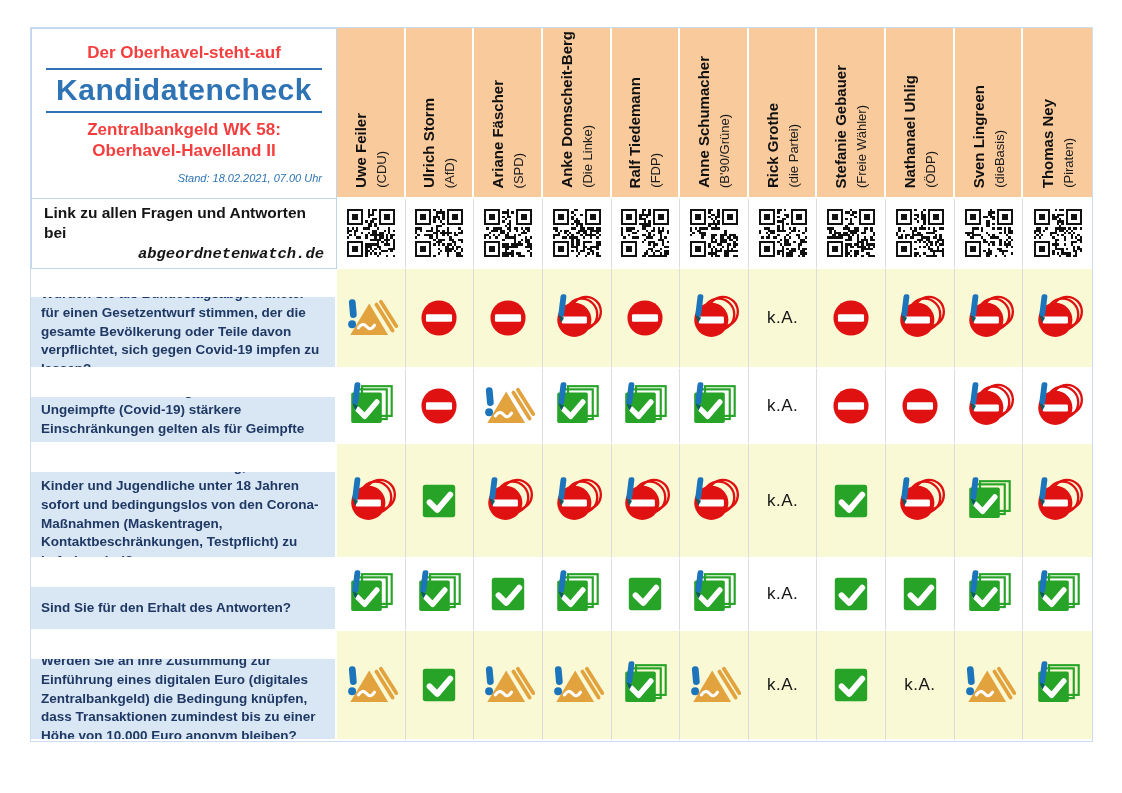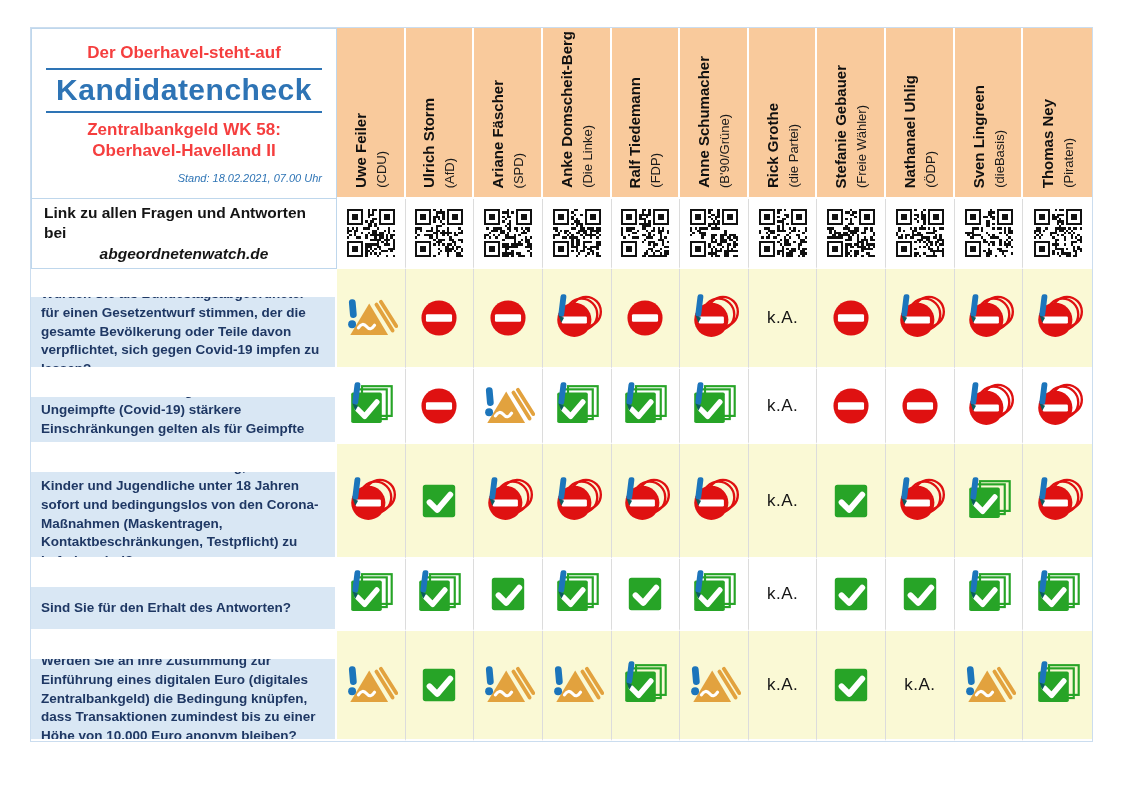--- a/index.html
+++ b/index.html
@@ -16,23 +16,23 @@
   .t-red{color:var(--title-red,#F53E3E);font-weight:bold;font-size:17px;text-align:center;line-height:1.2;}
   .kc{color:var(--title-blue,#2E74B5);font-weight:bold;font-size:30px;letter-spacing:.5px;border-top:2px solid var(--title-blue,#2E74B5);border-bottom:2px solid var(--title-blue,#2E74B5);padding:3px 10px 4px;margin:5px 0 7px;white-space:nowrap;}
   .stand{align-self:flex-end;margin-top:11px;font-style:italic;font-size:11px;color:var(--title-blue,#2E74B5);}
   .cand-cell{background:var(--header-bg,#F9CA9C);border-right:2px solid #fff;align-items:flex-end;gap:7px;padding-bottom:9px;}
   .vtext{writing-mode:vertical-rl;transform:rotate(180deg);white-space:nowrap;line-height:1;}
   .cname{font-weight:bold;font-size:15px;color:#101010;}
   .cparty{font-size:13px;color:#1b1b1b;}
 
   
   .row-qr{height:70px;}
-  .qr-label-cell{flex-direction:column;align-items:center;justify-content:center;background:#fff;border:1px solid var(--title-border,#BFD7EC);border-top:none;padding:6px 12px;}
+  .qr-label-cell{flex-direction:column;align-items:flex-end;justify-content:center;background:#fff;border:1px solid var(--title-border,#BFD7EC);border-top:none;padding:6px 12px;}
   .qr-label-cell span{font-weight:bold;font-size:15.5px;color:#151515;line-height:1.3;}
-  .qr-label-cell .it{font-style:italic;}
+  .qr-label-cell .it{font-style:italic;font-family:Liberation Mono, monospace;}
   .qr-cell{background:#fff;}
 
   
   .q-cell{background:var(--question-bg,#D9E7F4);border-right:2px solid #fff;justify-content:flex-start;padding:12px 10px;margin-top:28px;}
   .q-cell span{font-weight:bold;font-size:13.5px;line-height:1.4;color:var(--question-text,#1F3864);}
   .q-row.odd .ans-cell{background:var(--row-yellow,#FAF9D5);}
   .q-row.even .ans-cell{background:#fff;}
   .ka{font-size:17px;color:#161616;letter-spacing:.5px;}
   svg{display:block;}
 </style>

